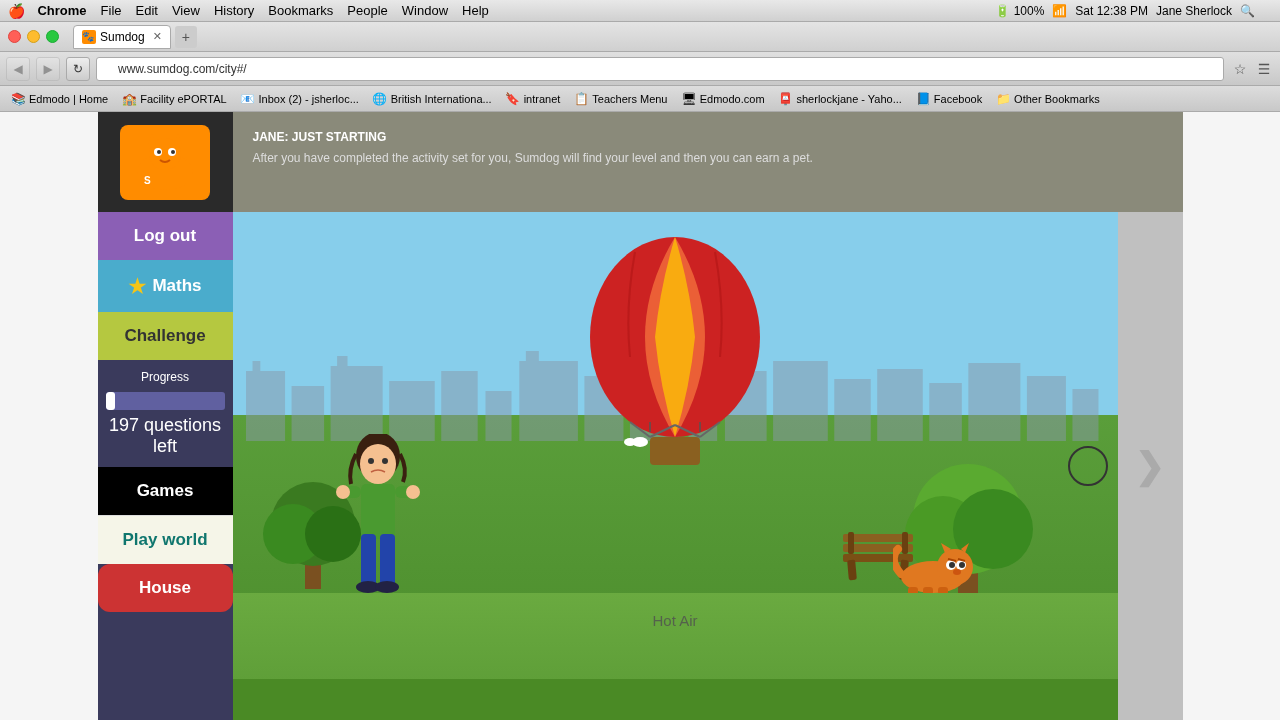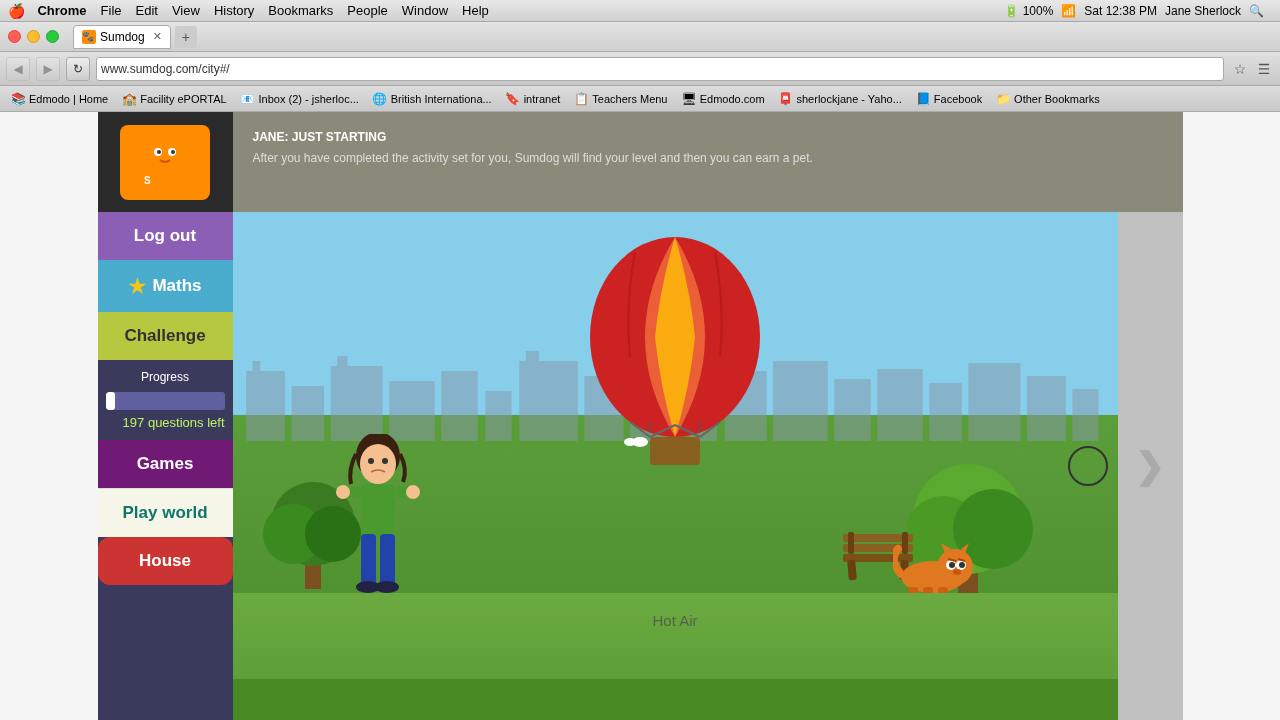--- a/index.html
+++ b/index.html
@@ -15,21 +15,21 @@
       padding: 0 8px;
       font-size: 13px;
       border-bottom: 1px solid #aaa;
       position: relative;
     }
     .menubar-apple { font-size: 14px; margin-right: 12px; }
     .menubar-item { margin-right: 14px; font-weight: normal; cursor: pointer; }
     .menubar-item.bold { font-weight: bold; }
     .menubar-right {
       position: absolute;
-      right: 16px;
+      right: 25px;
       display: flex;
       align-items: center;
       gap: 8px;
       font-size: 12px;
     }
 
     
     .browser-window {
       width: 1280px;
       height: 698px;
@@ -87,21 +87,21 @@
     }
     .nav-btn.disabled { opacity: 0.4; cursor: default; }
     .address-bar {
       flex: 1;
       height: 24px;
       background: white;
       border: 1px solid #aaa;
       border-radius: 3px;
       display: flex;
       align-items: center;
-      padding: 0 4px;
+      padding: 0 21px;
       font-size: 12px;
       color: #333;
     }
     .nav-right { display: flex; gap: 4px; }
     .nav-icon { width: 20px; height: 20px; display: flex; align-items: center; justify-content: center; cursor: pointer; font-size: 14px; color: #555; }
 
     .bookmarks-bar {
       height: 26px;
       background: linear-gradient(to bottom, #ddd, #c8c8c8);
       display: flex;
@@ -216,22 +216,22 @@
       background: #6060a0;
       border-radius: 3px;
       overflow: hidden;
       margin-bottom: 5px;
     }
     .progress-bar-fill {
       height: 100%;
       background: white;
       border-radius: 3px;
     }
-    .progress-count { font-size: 13px; color: #bef264; text-align: right; }
-    .btn-games { background: #701a75; }
+    .progress-count { font-size: 18px; color: #ffffff; }
+    .btn-games { background: #000000; }
     .btn-play-world { background: #f5f5e8; color: #0f766e; border-top: 1px solid #ddd; }
     .btn-house { background: #cc3333; border-radius: 12px; }
 
     .star-icon { color: #f5c518; font-size: 20px; }
 
     
     .game-area {
       flex: 1;
       background: linear-gradient(to bottom, #87ceeb 0%, #87ceeb 40%, #5a9e3a 40%, #4a8a2a 100%);
       position: relative;

